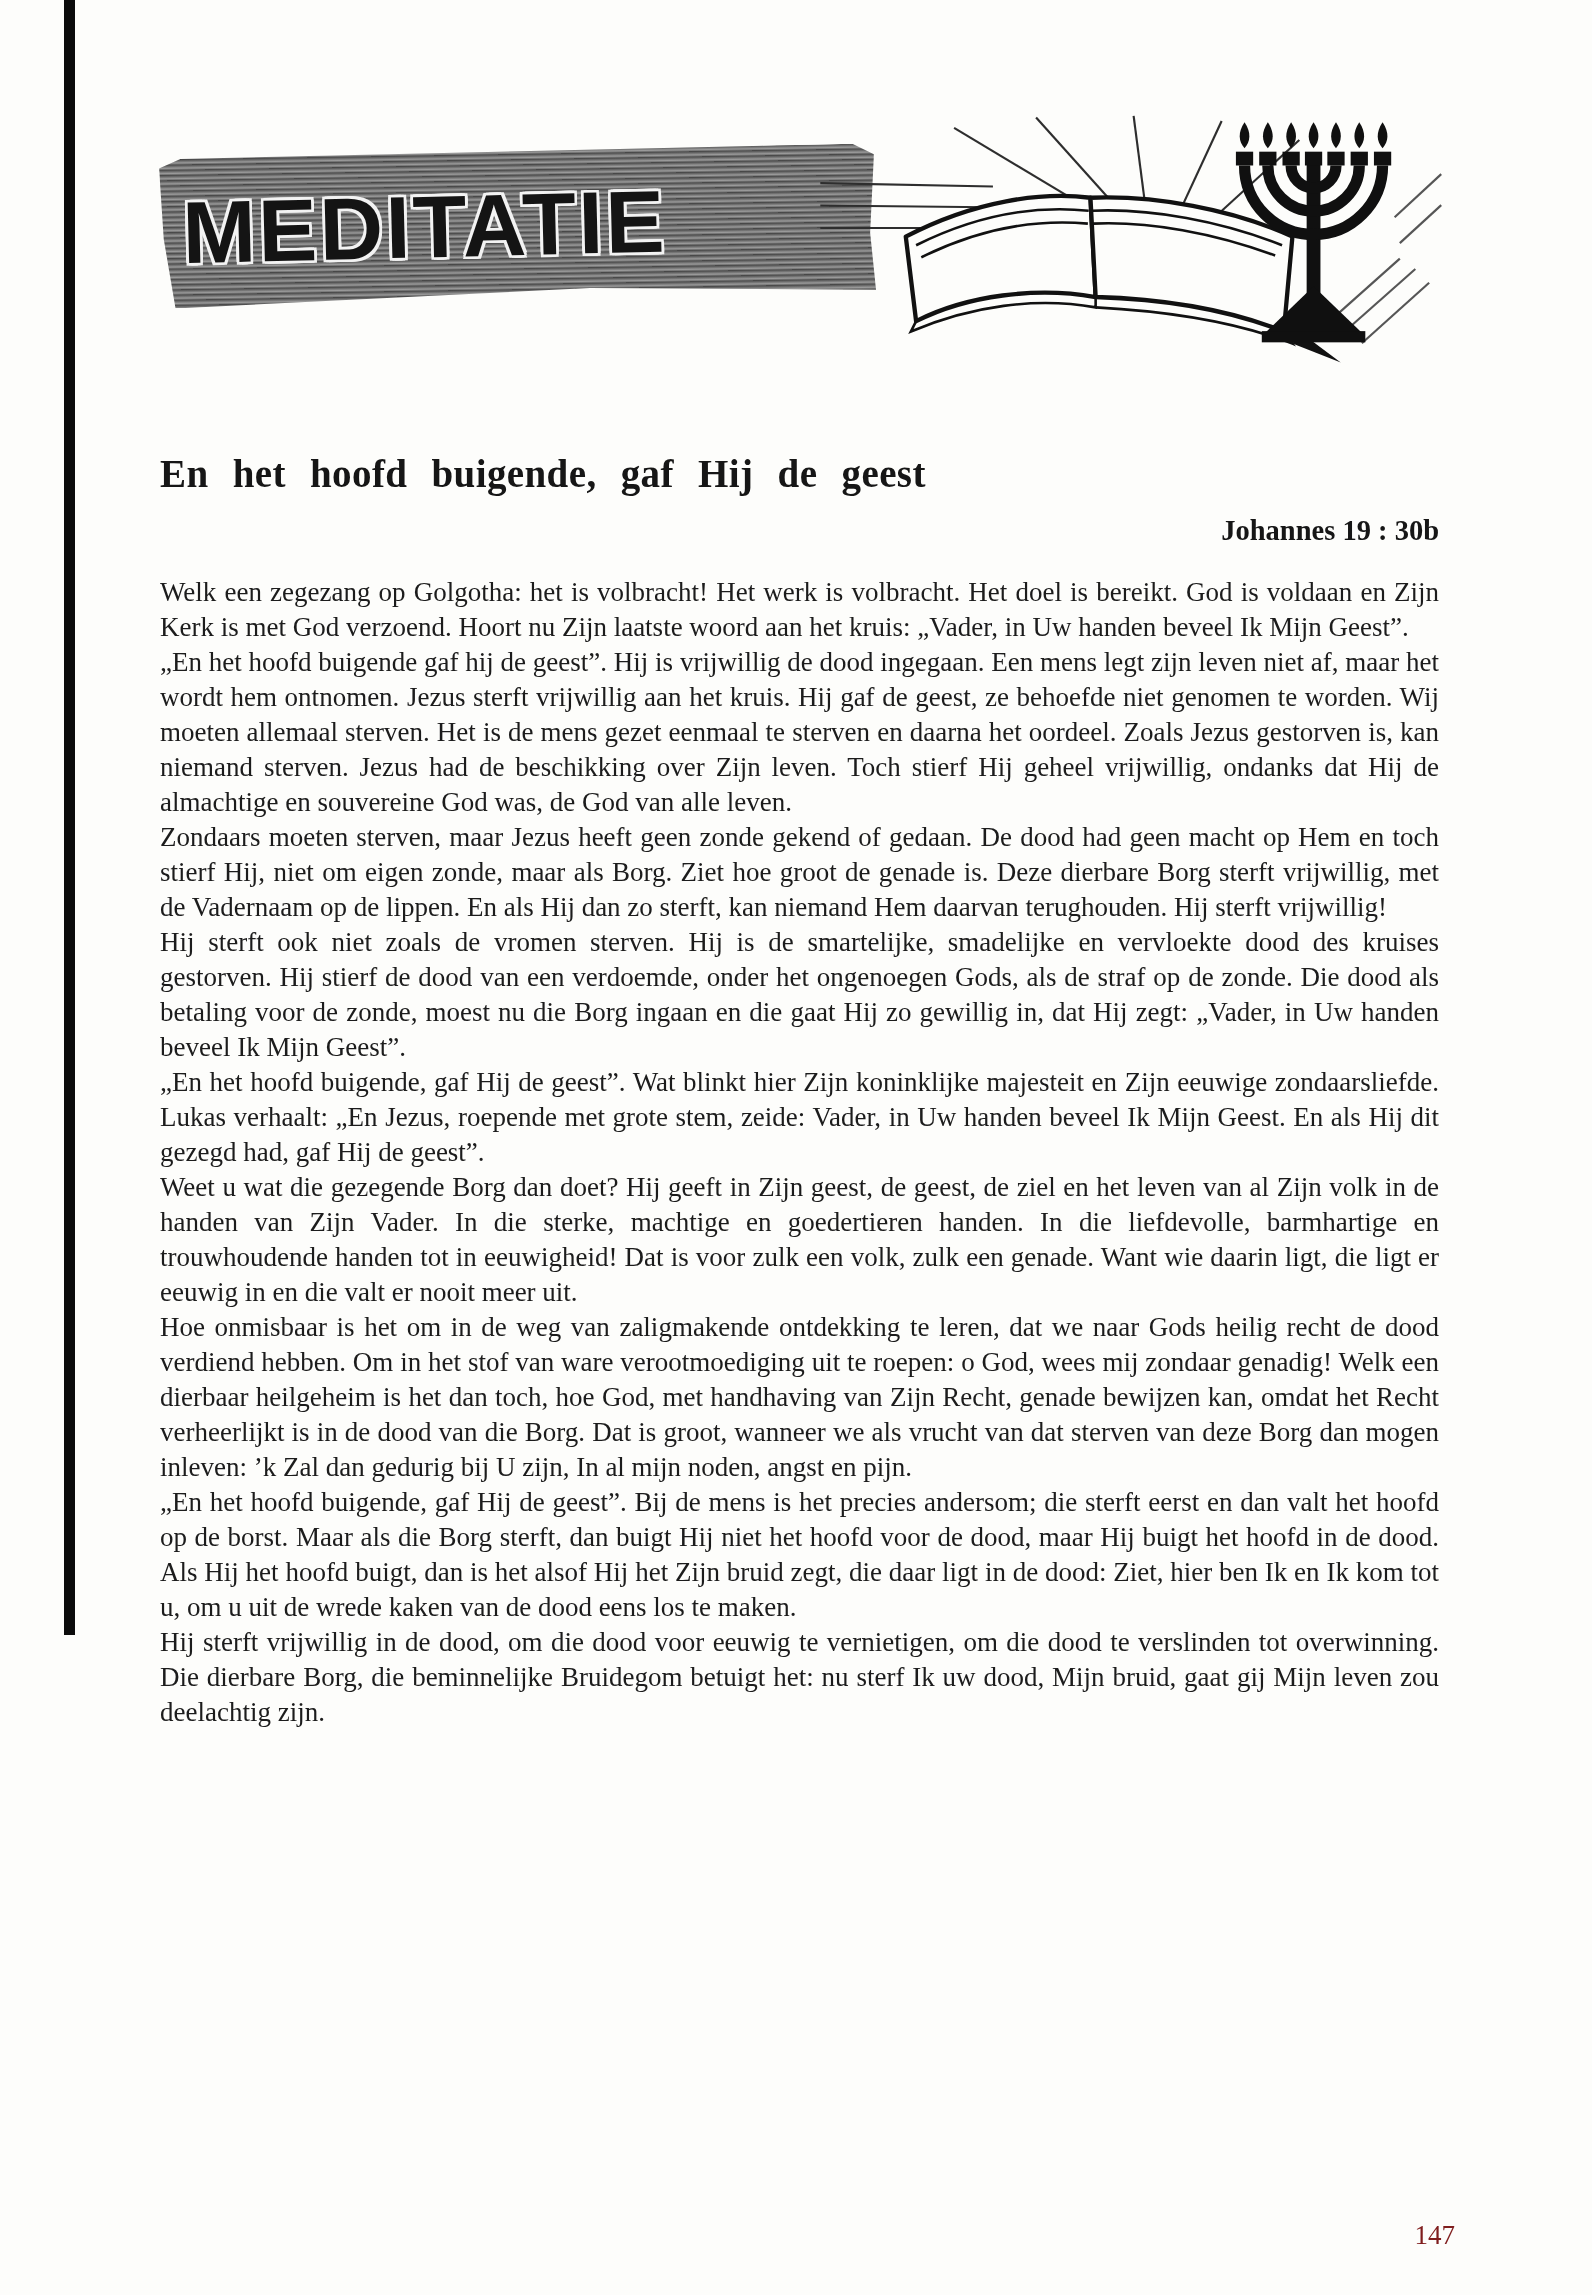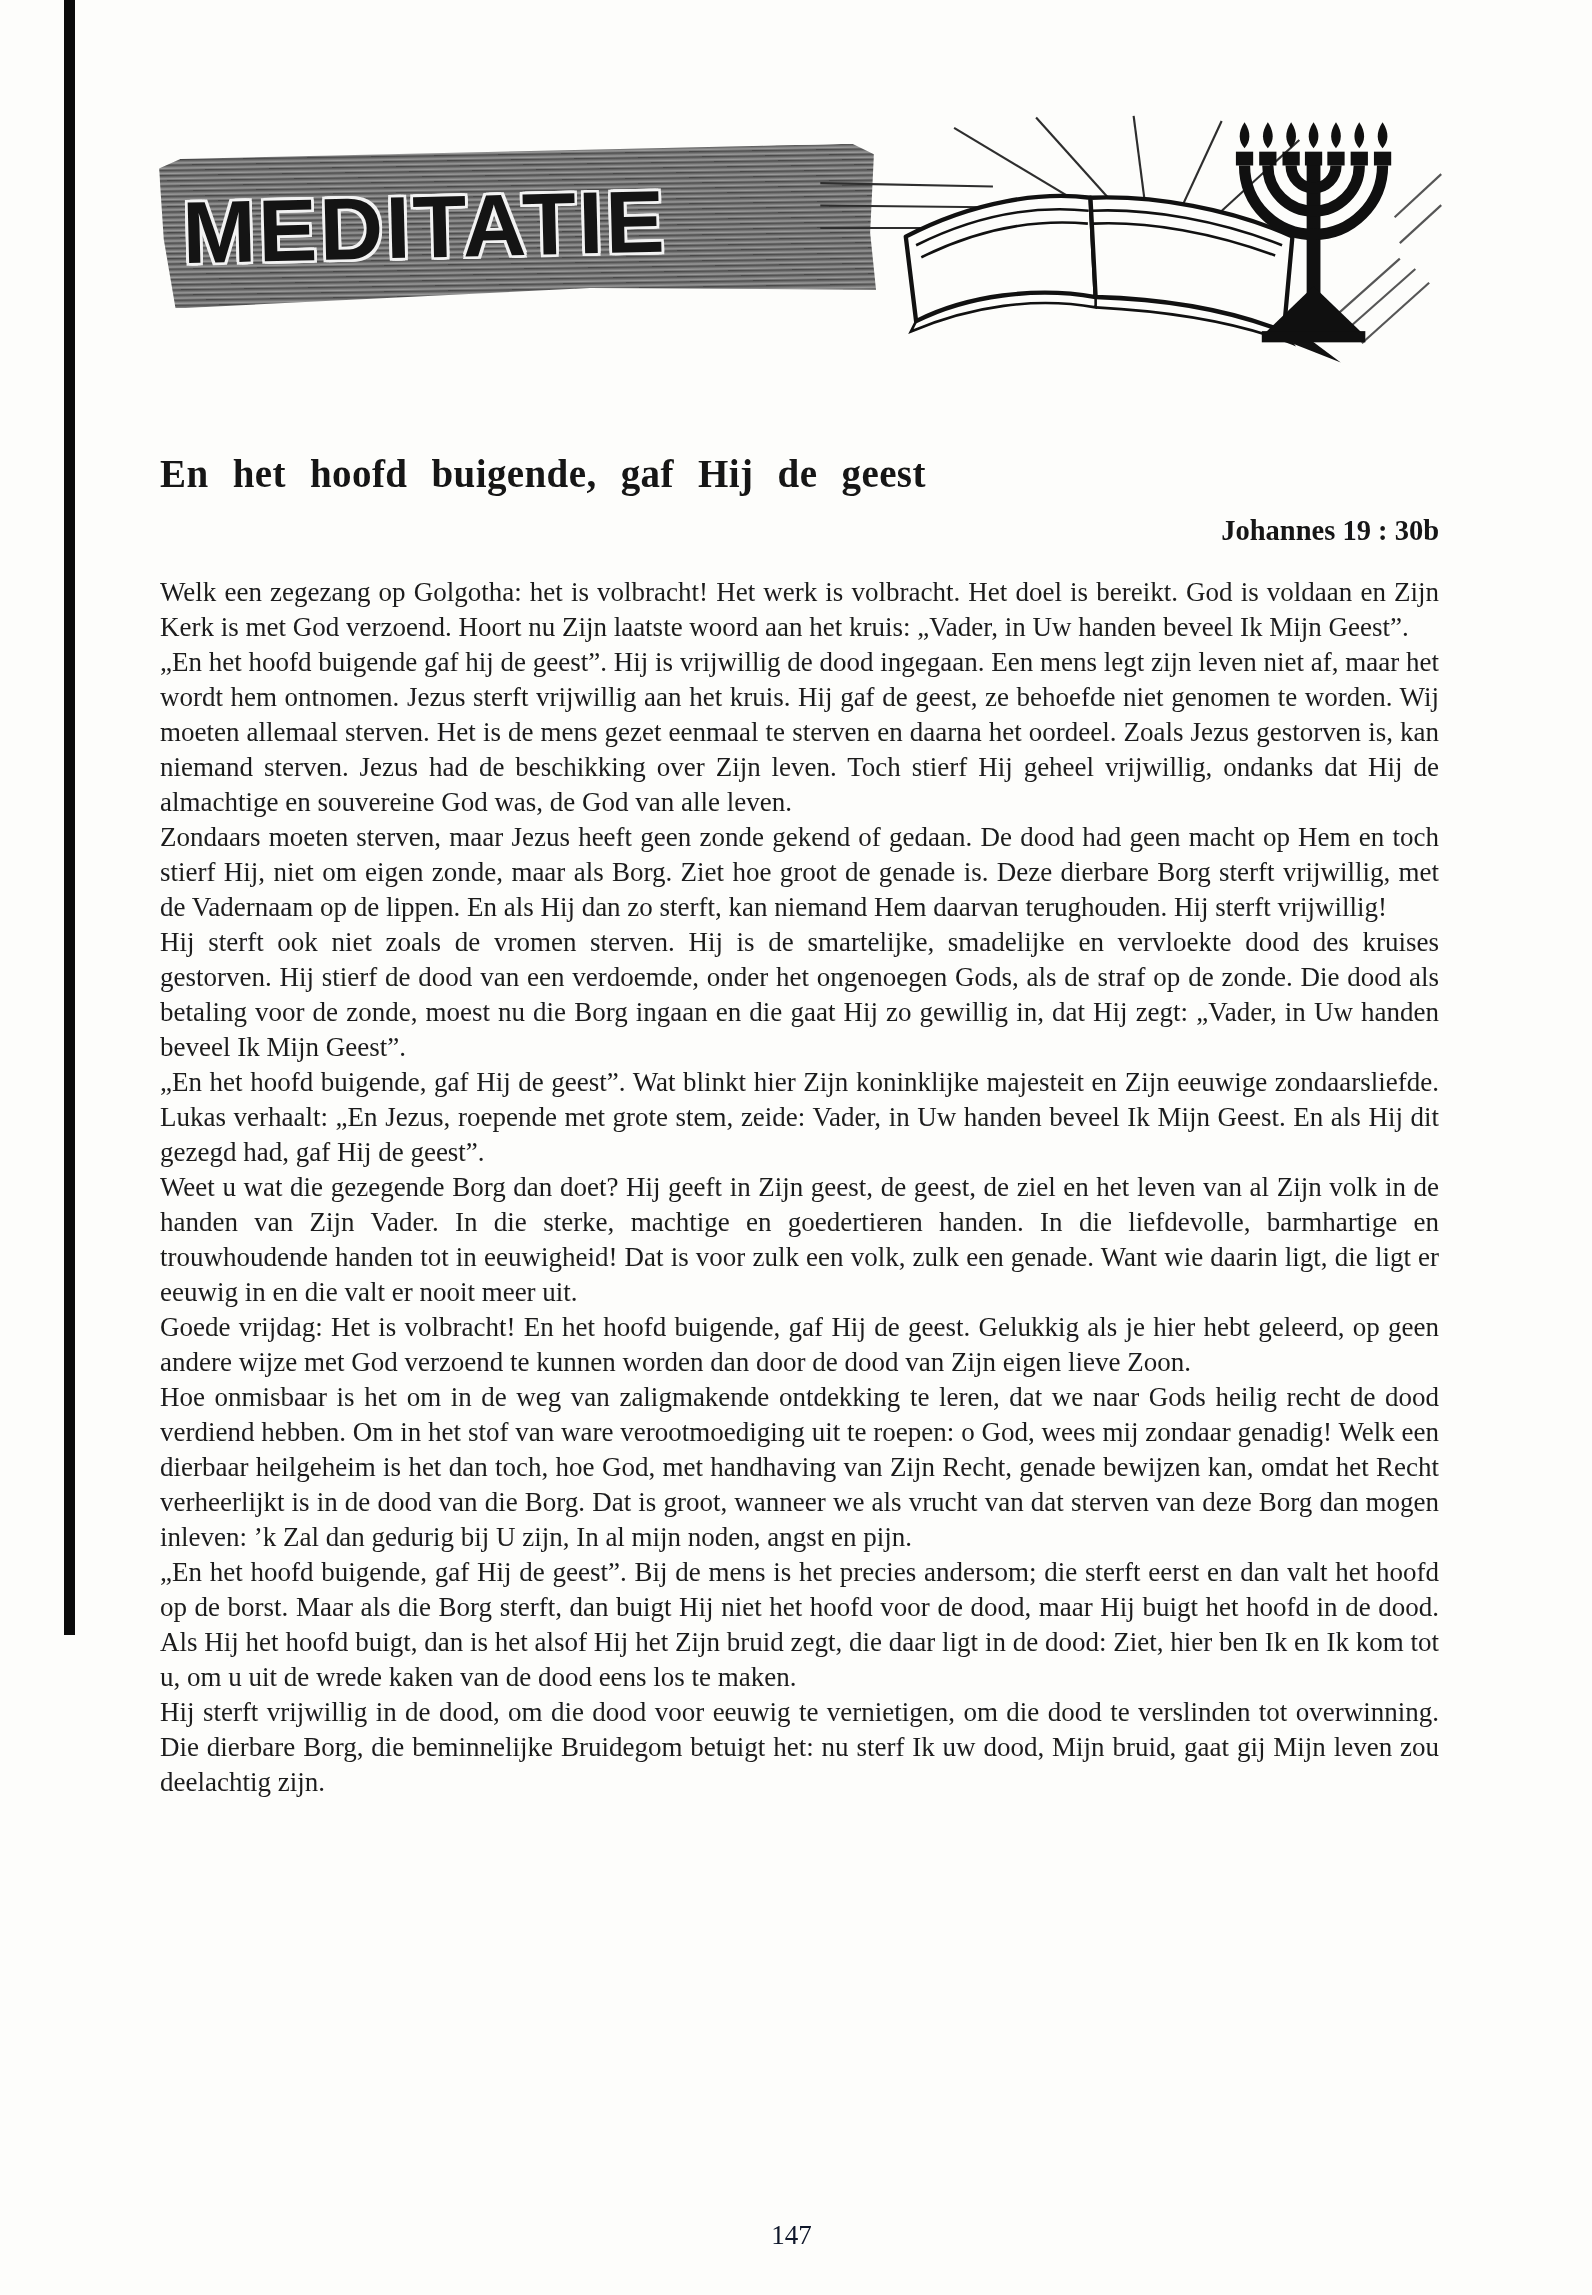--- a/index.html
+++ b/index.html
@@ -88,25 +88,25 @@
     width: 1279px;
     font-size: 27px;
     line-height: 35px;
     text-align: justify;
     color: #1c1c1c;
   }
   .article-body p { margin: 0; }
   .it { }
   .page-number {
     position: absolute;
-    left: 152px; top: 2220px;
-    width: 1279px;
-    text-align: center;
+    left: 176px; top: 2220px;
+    width: 1279px;
+    text-align: right;
     font-size: 27px;
-    color: #0f172a;
+    color: #7f1d1d;
   }
 </style>
 </head>
 <body>
 
 <div class="page">
 
   <div class="scan-bar"></div>
 
   <div class="header-art">
@@ -181,21 +181,20 @@
 
   <div class="article-reference">Johannes 19 : 30b</div>
 
   <div class="article-body">
       <p><span>Welk een zegezang op Golgotha: het is volbracht! Het werk is volbracht. Het doel is bereikt. God is voldaan en Zijn Kerk is met God verzoend. Hoort nu Zijn laatste woord aan het kruis: „Vader, in Uw handen beveel Ik Mijn Geest”.</span></p>
       <p><span>„En het hoofd buigende gaf hij de geest”. Hij is vrijwillig de dood ingegaan. Een mens legt zijn leven niet af, maar het wordt hem ontnomen. Jezus sterft vrijwillig aan het kruis. Hij </span><span class="it">gaf</span><span> de geest, ze behoefde niet genomen te worden. Wij moeten allemaal sterven. Het is de mens gezet eenmaal te sterven en daarna het oordeel. Zoals Jezus gestorven is, kan niemand sterven. Jezus had de beschikking over Zijn leven. Toch stierf Hij geheel vrijwillig, ondanks dat Hij de almachtige en souvereine God was, de God van alle leven.</span></p>
       <p><span>Zondaars moeten sterven, maar Jezus heeft geen zonde gekend of gedaan. De dood had geen macht op Hem en toch stierf Hij, niet om eigen zonde, maar als Borg. Ziet hoe groot de genade is. Deze dierbare Borg sterft vrijwillig, met de Vadernaam op de lippen. En als Hij dan zo sterft, kan niemand Hem daarvan terughouden. Hij sterft vrijwillig!</span></p>
       <p><span>Hij sterft ook niet zoals de vromen sterven. Hij is de smartelijke, smadelijke en vervloekte dood des kruises gestorven. Hij stierf de dood van een verdoemde, onder het ongenoegen Gods, als de straf op de zonde. Die dood als betaling voor de zonde, moest nu die Borg ingaan en die gaat Hij zo gewillig in, dat Hij zegt: „Vader, in Uw handen beveel Ik Mijn Geest”.</span></p>
       <p><span>„En het hoofd buigende, gaf Hij de geest”. Wat blinkt hier Zijn koninklijke majesteit en Zijn eeuwige zondaarsliefde. Lukas verhaalt: „En Jezus, roepende met grote stem, zeide: Vader, in Uw handen beveel Ik Mijn Geest. En als Hij dit gezegd had, gaf Hij de geest”.</span></p>
       <p><span>Weet u wat die gezegende Borg dan doet? Hij geeft in Zijn geest, de geest, de ziel en het leven van al Zijn volk in de handen van Zijn Vader. In die sterke, machtige en goedertieren handen. In die liefdevolle, barmhartige en trouwhoudende handen tot in eeuwigheid! Dat is voor zulk een volk, zulk een genade. Want wie daarin ligt, die ligt er eeuwig in en die valt er nooit meer uit.</span></p>
-      <p><span>Goede vrijdag: Het is volbracht! En het hoofd buigende, gaf Hij de geest. Gelukkig als je hier hebt geleerd, op geen andere wijze met God verzoend te kunnen worden dan door de dood van Zijn eigen lieve Zoon.</span></p>
       <p><span>Hoe onmisbaar is het om in de weg van zaligmakende ontdekking te leren, dat we naar Gods heilig recht de dood verdiend hebben. Om in het stof van ware verootmoediging uit te roepen: o God, wees mij zondaar genadig! Welk een dierbaar heilgeheim is het dan toch, hoe God, met handhaving van Zijn Recht, genade bewijzen kan, omdat het Recht verheerlijkt is in de dood van die Borg. Dat is groot, wanneer we als vrucht van dat sterven van deze Borg dan mogen inleven: ’k Zal dan gedurig bij U zijn, In al mijn noden, angst en pijn.</span></p>
       <p><span>„En het hoofd buigende, gaf Hij de geest”. Bij de mens is het precies andersom; die sterft eerst en dan valt het hoofd op de borst. Maar als die Borg sterft, dan buigt Hij niet het hoofd </span><span class="it">voor</span><span> de dood, maar Hij buigt het hoofd </span><span class="it">in</span><span> de dood. Als Hij het hoofd buigt, dan is het alsof Hij het Zijn bruid zegt, die daar ligt in de dood: Ziet, hier ben Ik en Ik kom tot u, om u uit de wrede kaken van de dood eens los te maken.</span></p>
       <p><span>Hij sterft vrijwillig in de dood, om die dood voor eeuwig te vernietigen, om die dood te verslinden tot overwinning. Die dierbare Borg, die beminnelijke Bruidegom betuigt het: nu sterf Ik </span><span class="it">uw dood,</span><span> Mijn bruid, gaat gij </span><span class="it">Mijn leven</span><span> zou deelachtig zijn.</span></p>
     </div>
 
   <div class="page-number">147</div>
 
 </div>
 
 

